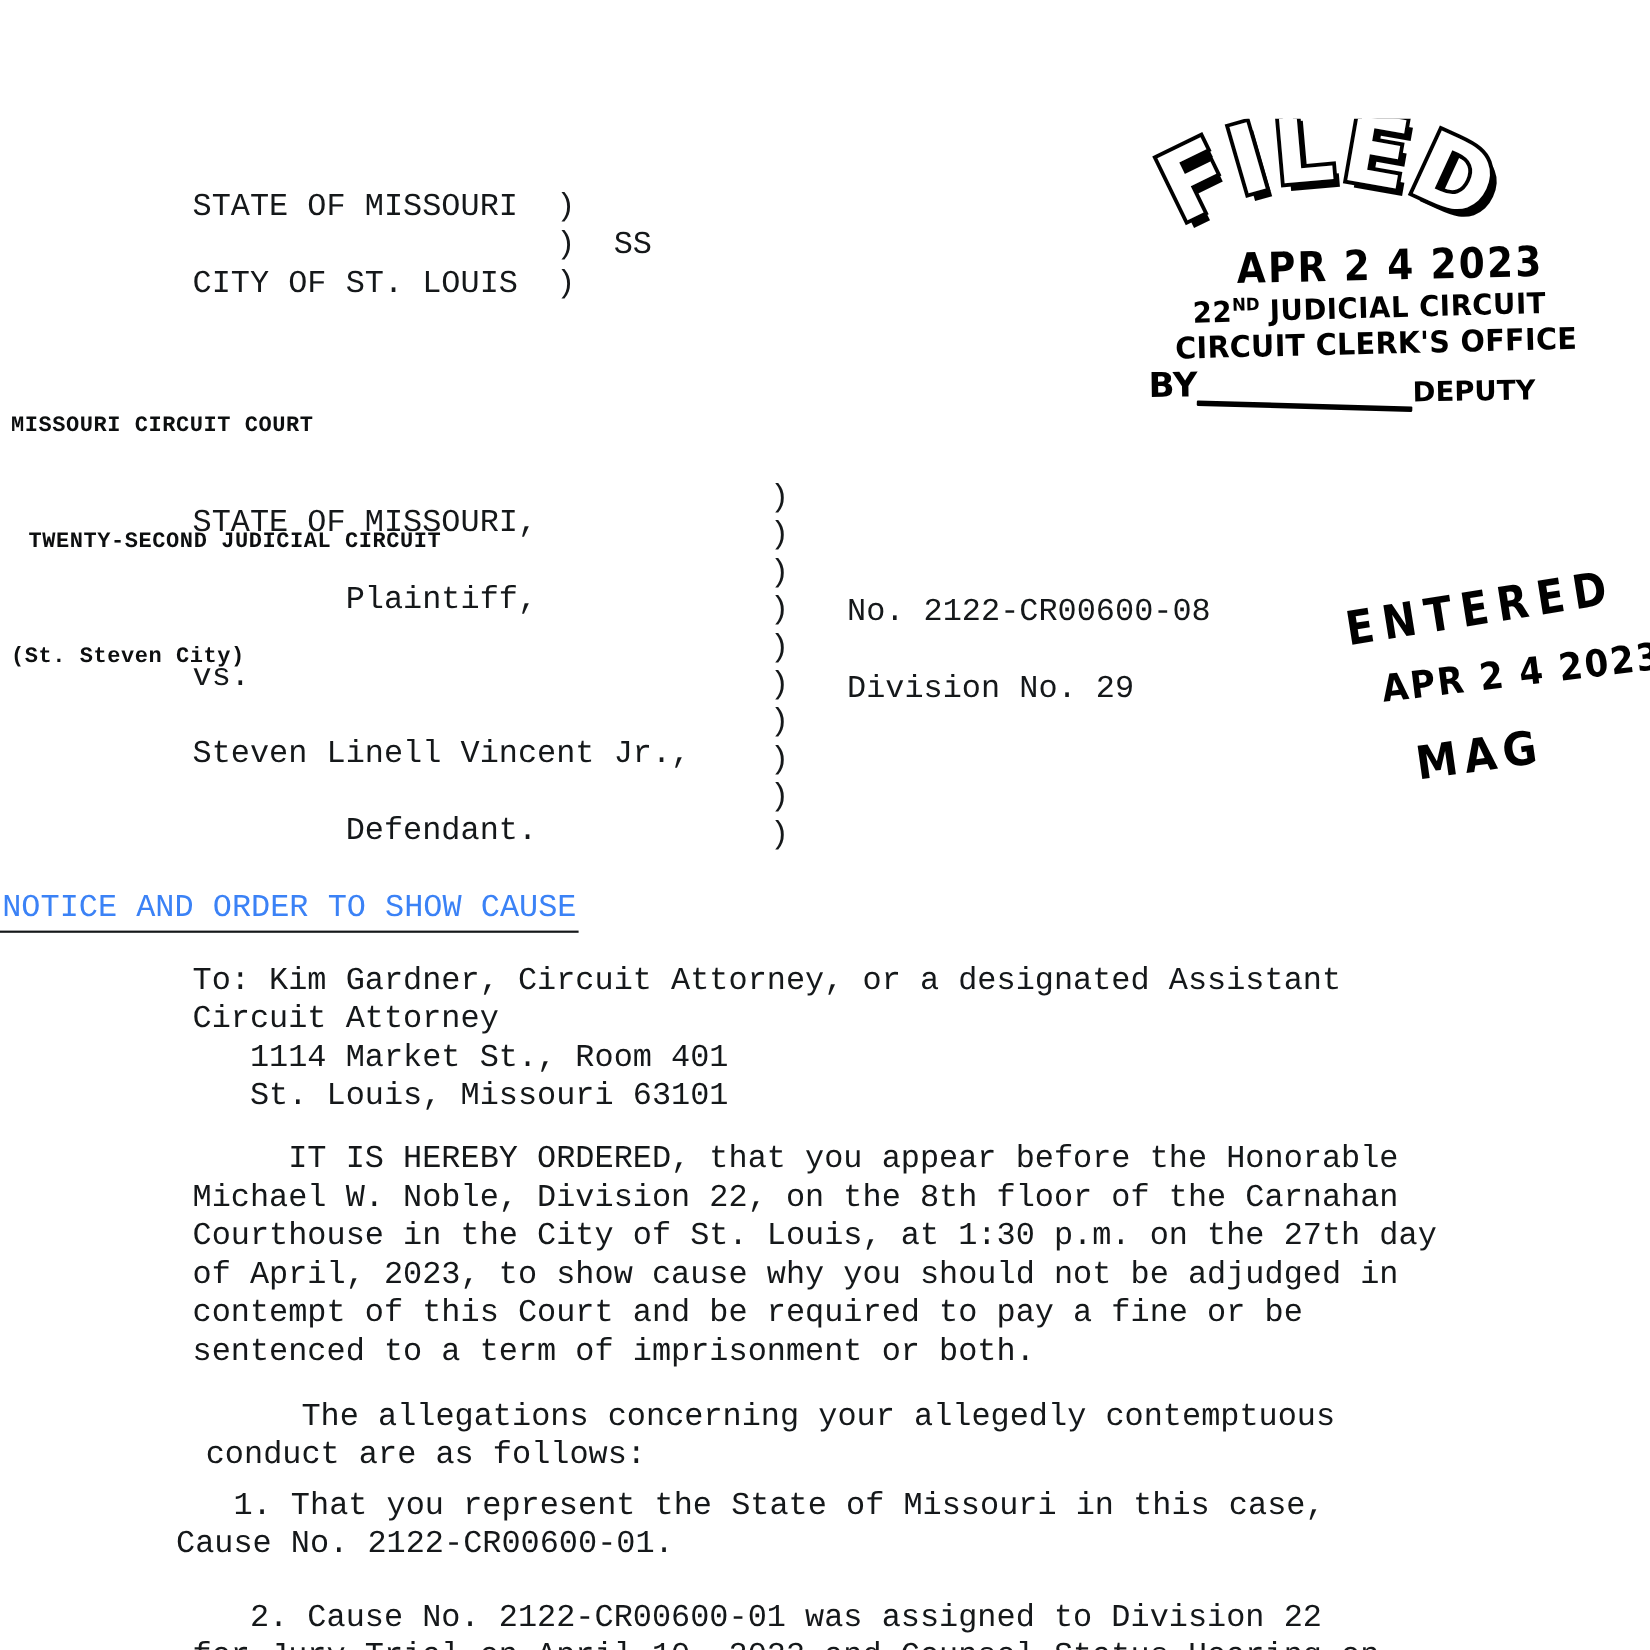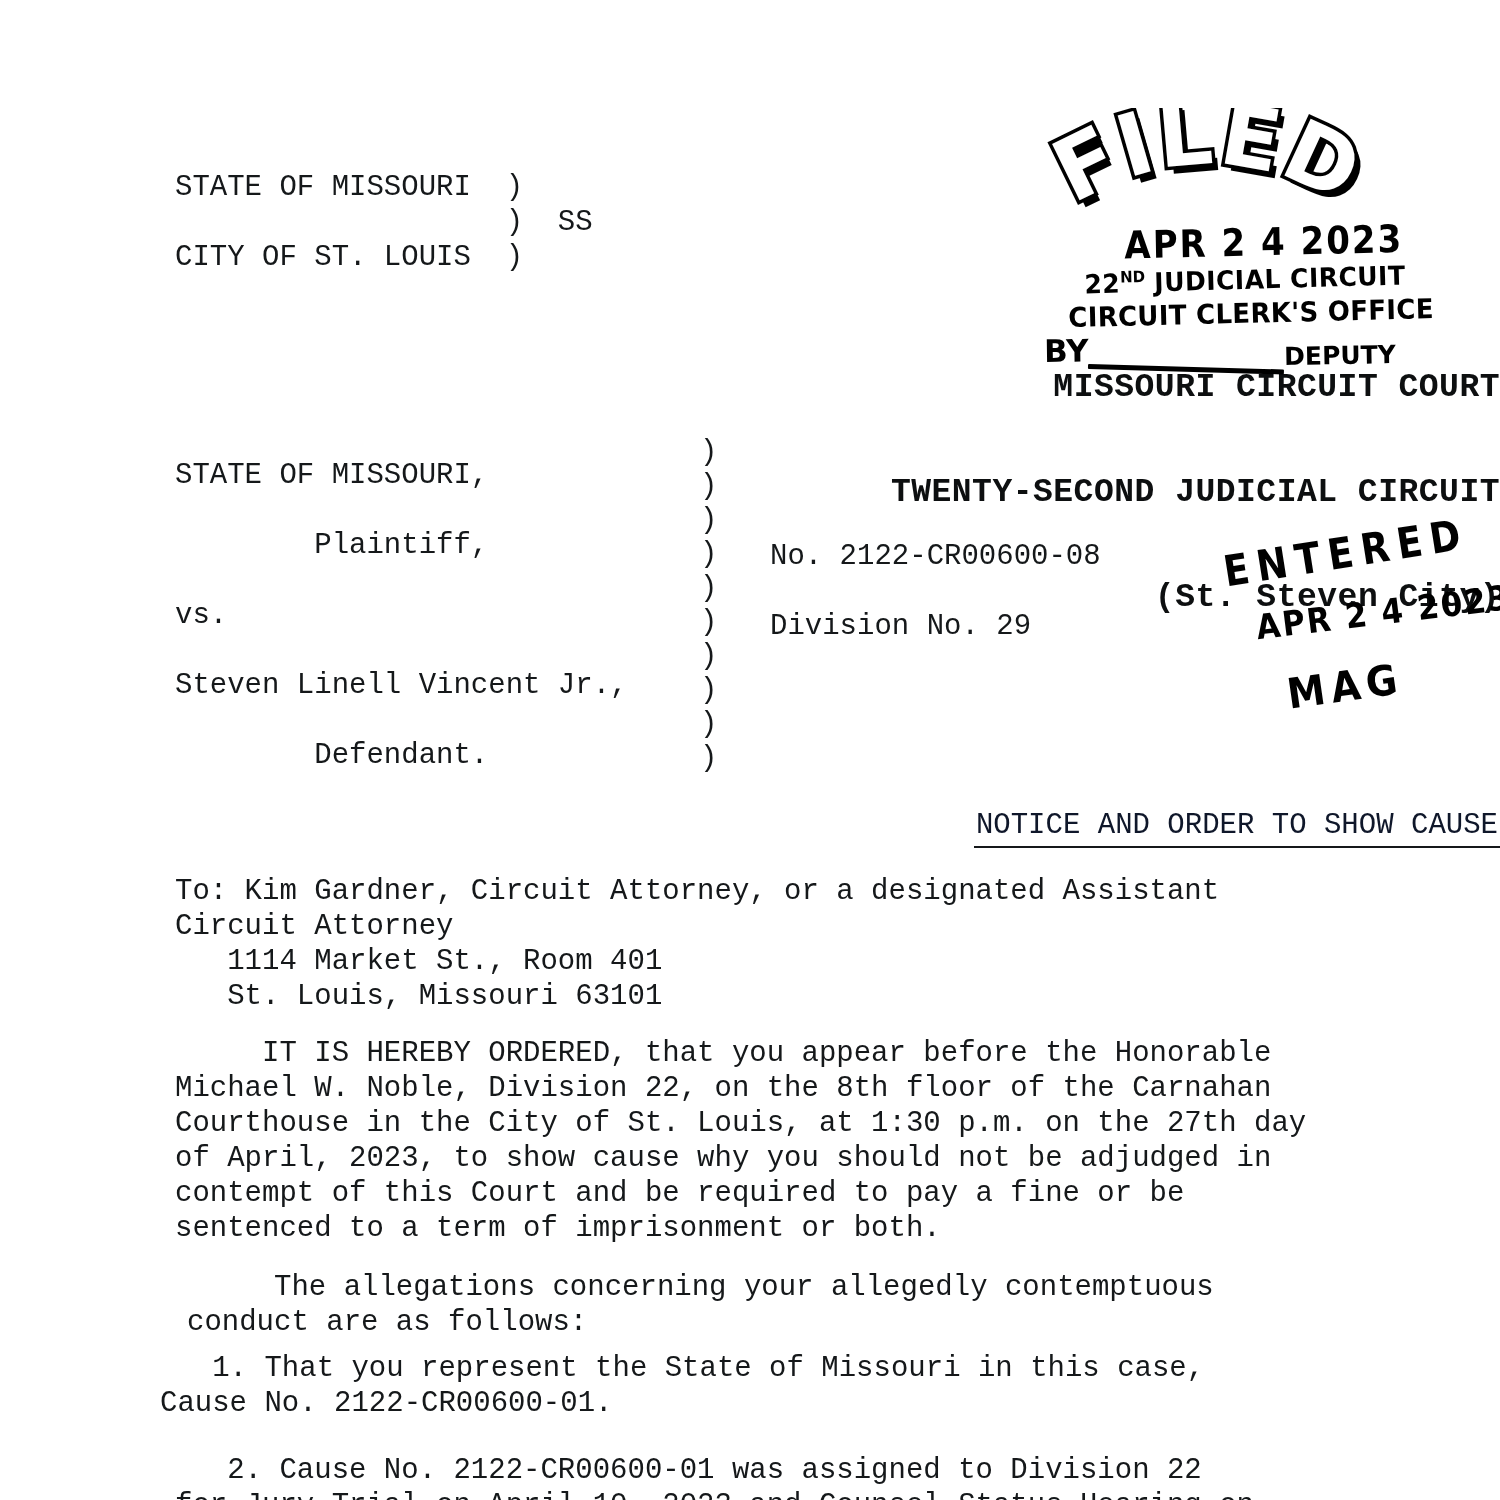--- a/index.html
+++ b/index.html
@@ -38,23 +38,23 @@
 
   
   #venue-block { left: 175px; top: 170px; }
 
   
   #court-header {
     position: absolute;
     top: 300px;
     left: 0;
     width: 1500px;
-    text-align: right;
-    font-family: "Liberation Mono", "DejaVu Sans Mono", monospace;
-    font-size: 33px;
+    text-align: left;
+    font-family: "Liberation Mono", "DejaVu Sans Mono", monospace;
+    font-size: 20px;
     line-height: 35px;
     font-weight: bold;
     white-space: pre;
     color: #0d0f10;
     letter-spacing: 0.5px;
   }
   #court-header .hdr-line { display: block; }
   #court-header .hdr-line.l1 { padding-left: 10px; }
   #court-header .hdr-line.l2 { padding-left: 26px; }
   #court-header .hdr-line.l3 { padding-left: 10px; }
@@ -62,26 +62,26 @@
   
   #caption-parties { left: 175px; top: 458px; }
   #caption-parens  { left: 700px; top: 436px; line-height: 34px; }
   #caption-case    { left: 770px; top: 522px; line-height: 70px; }
 
   
   #doc-title {
     position: absolute;
     left: 0; top: 808px;
     width: 1500px;
-    text-align: right;
+    text-align: left;
     font-family: "Liberation Mono", "DejaVu Sans Mono", monospace;
     font-size: 29px;
     line-height: 35px;
     white-space: pre;
-    color: #0f172a;
+    color: #3b82f6;
   }
   #doc-title .titletext {
     display: inline-block;
     border-bottom: 2px solid #15181a;
     padding-bottom: 3px;
     padding-left: 2px;
     padding-right: 2px;
   }
 
   

